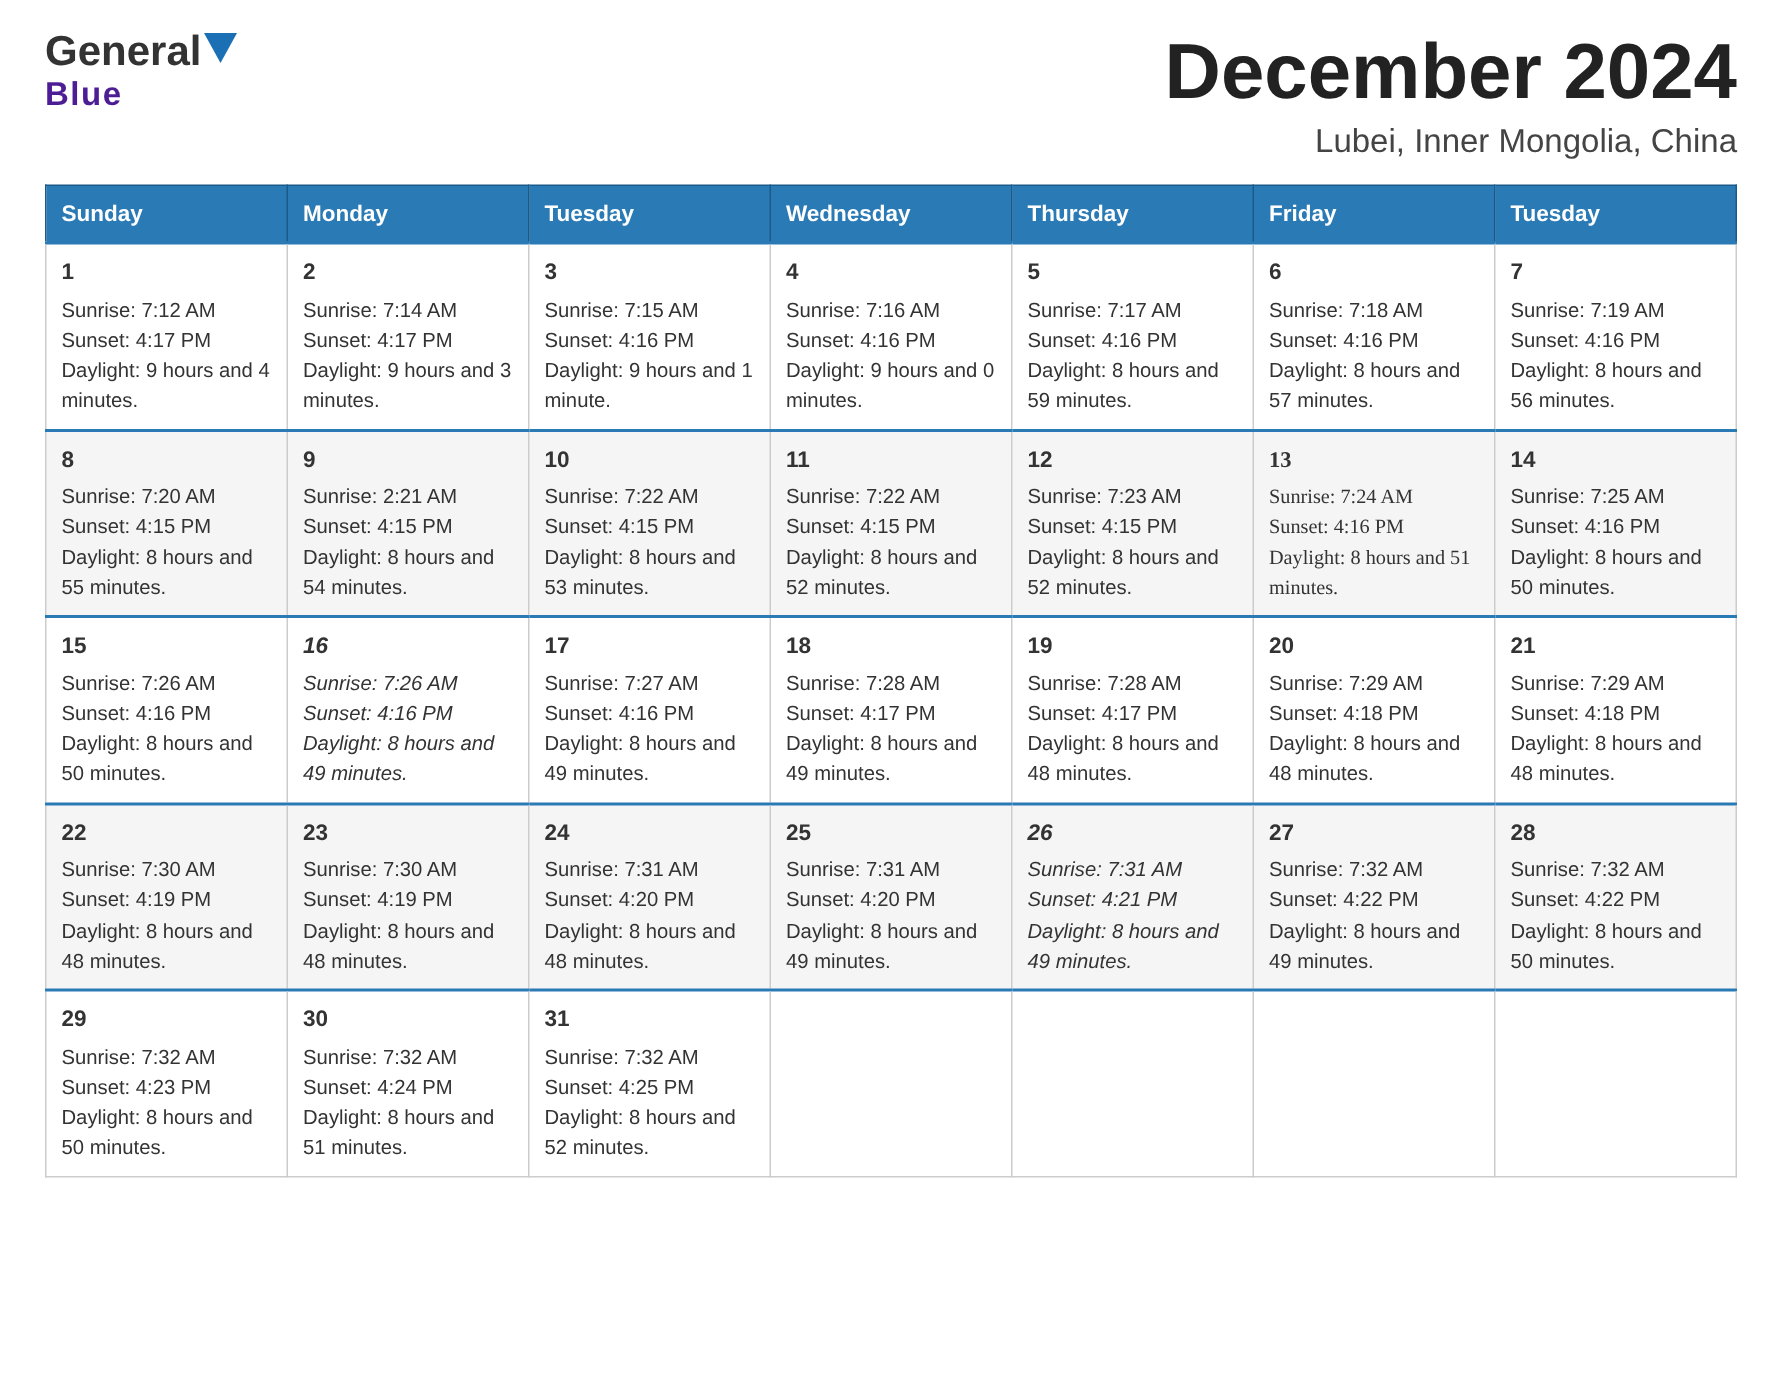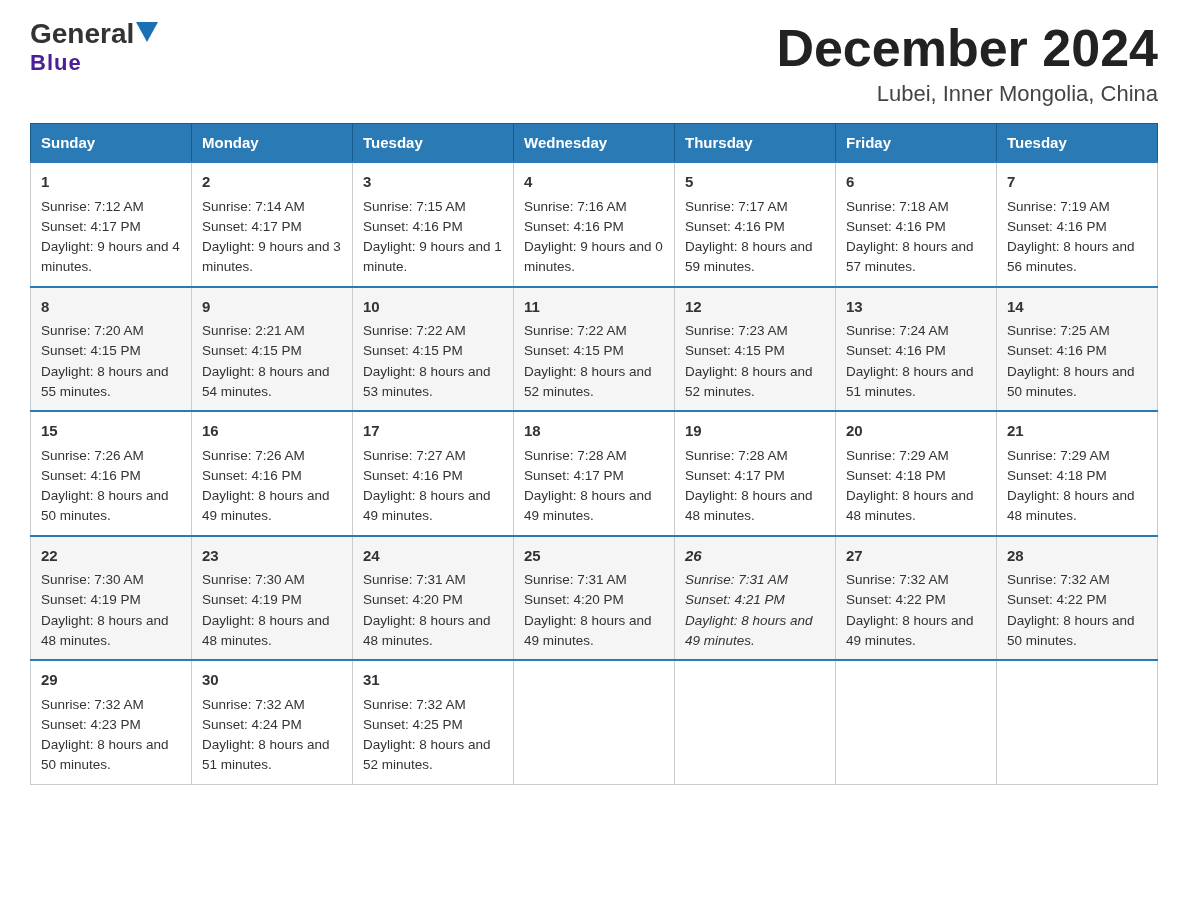--- a/index.html
+++ b/index.html
@@ -198,41 +198,41 @@
         <span>Sunrise: 7:22 AM</span><br>
         <span>Sunset: 4:15 PM</span><br>
         <span>Daylight: 8 hours and 52 minutes.</span>
       </td>
         <td style="border-top: 2px solid rgb(42, 122, 181);">
         <span class="day-num">12</span>
         <span>Sunrise: 7:23 AM</span><br>
         <span>Sunset: 4:15 PM</span><br>
         <span>Daylight: 8 hours and 52 minutes.</span>
       </td>
-        <td style="border-top: 2px solid rgb(42, 122, 181);">
+        <td style="border-top: 2px solid rgb(42, 122, 181); font-family: Liberation Serif, serif;">
         <span class="day-num">13</span>
         <span>Sunrise: 7:24 AM</span><br>
         <span>Sunset: 4:16 PM</span><br>
         <span>Daylight: 8 hours and 51 minutes.</span>
       </td>
         <td style="border-top: 2px solid rgb(42, 122, 181);">
         <span class="day-num">14</span>
         <span>Sunrise: 7:25 AM</span><br>
         <span>Sunset: 4:16 PM</span><br>
         <span>Daylight: 8 hours and 50 minutes.</span>
       </td>
       </tr>
       <tr class="row-separator">
         <td style="border-top: 2px solid rgb(42, 122, 181);">
         <span class="day-num">15</span>
         <span>Sunrise: 7:26 AM</span><br>
         <span>Sunset: 4:16 PM</span><br>
         <span>Daylight: 8 hours and 50 minutes.</span>
       </td>
-        <td style="border-top: 2px solid rgb(42, 122, 181);">
+        <td style="border-top: 2px solid rgb(42, 122, 181); font-style: italic;">
         <span class="day-num">16</span>
         <span>Sunrise: 7:26 AM</span><br>
         <span>Sunset: 4:16 PM</span><br>
         <span>Daylight: 8 hours and 49 minutes.</span>
       </td>
         <td style="border-top: 2px solid rgb(42, 122, 181);">
         <span class="day-num">17</span>
         <span>Sunrise: 7:27 AM</span><br>
         <span>Sunset: 4:16 PM</span><br>
         <span>Daylight: 8 hours and 49 minutes.</span>

